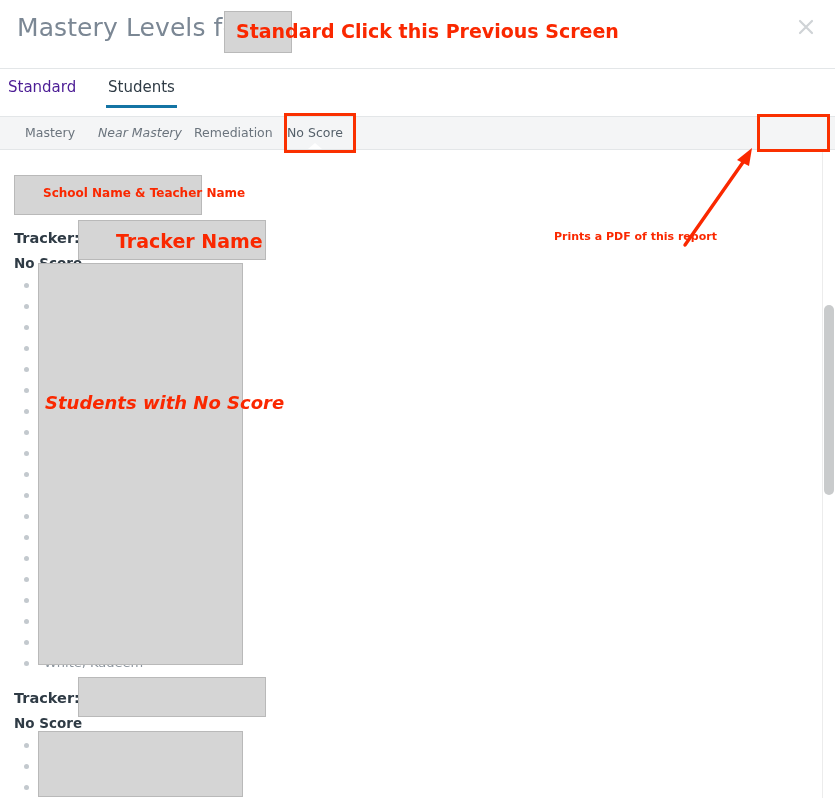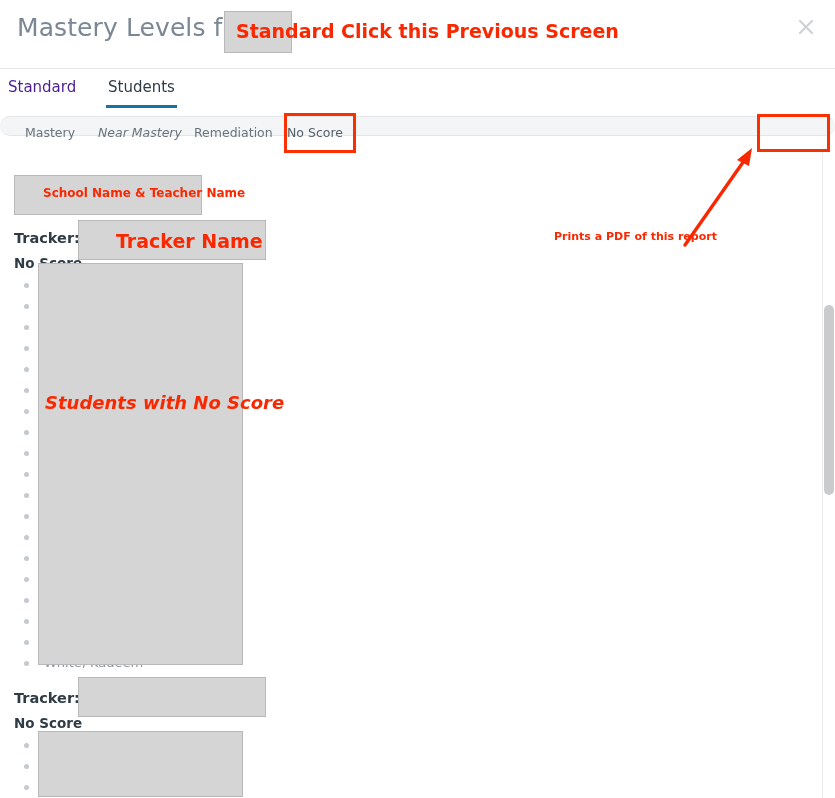--- a/index.html
+++ b/index.html
@@ -77,26 +77,25 @@
     background: #1474a4;
   }
   #ptab-0 { left: 6px; }
   #ptab-1 { left: 94px; margin-left: 12px; }
 
   
   #subtab-bar {
     position: absolute;
     left: 0; top: 116px;
     width: 835px;
-    height: 20px;
+    height: 34px;
     background: #f4f5f6;
     border-top: 1px solid #e3e6e8;
     border-bottom: 1px solid #e3e6e8;
     box-sizing: border-box;
-    border-radius: 11px;
   }
   .stab {
     position: absolute;
     top: 8px;
     font-size: 12.5px;
     color: #6b747d;
     cursor: pointer;
     white-space: nowrap;
   }
   #stab-0 { left: 25px; }

